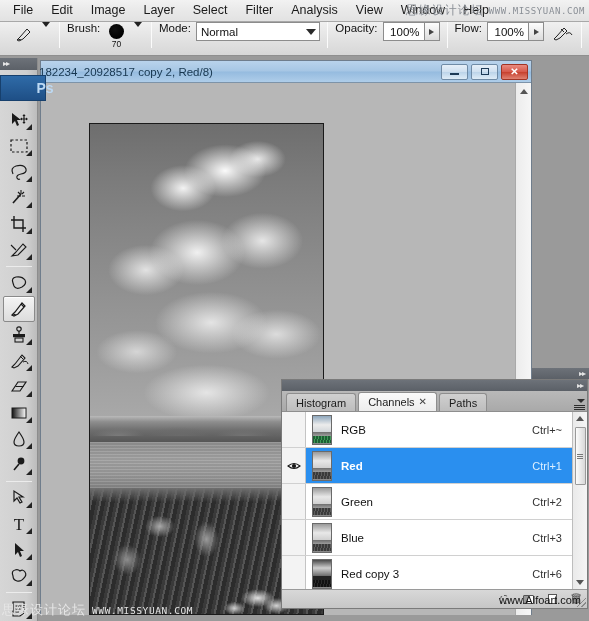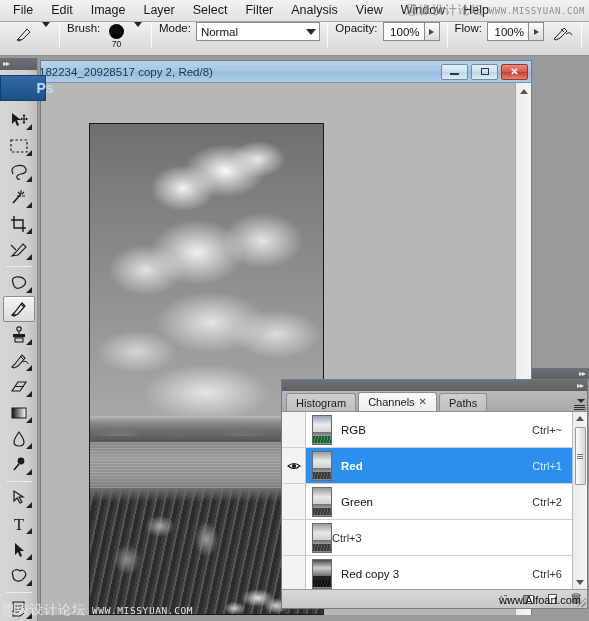--- a/index.html
+++ b/index.html
@@ -726,20 +726,21 @@
           <span class="ch-key">Ctrl+2</span>
         </div>
 
         <div class="ch-row">
           <span class="ch-eye"></span>
           <span class="ch-thumb">
             <span class="th-sky"></span>
               <span class="th-mid"></span>
               <span class="th-bot"></span>
           </span>
+          <span class="ch-name">Blue</span>
           <span class="ch-key">Ctrl+3</span>
         </div>
 
         <div class="ch-row">
           <span class="ch-eye"></span>
           <span class="ch-thumb dark">
             <span class="th-sky"></span>
               <span class="th-mid"></span>
               <span class="th-bot"></span>
           </span>

